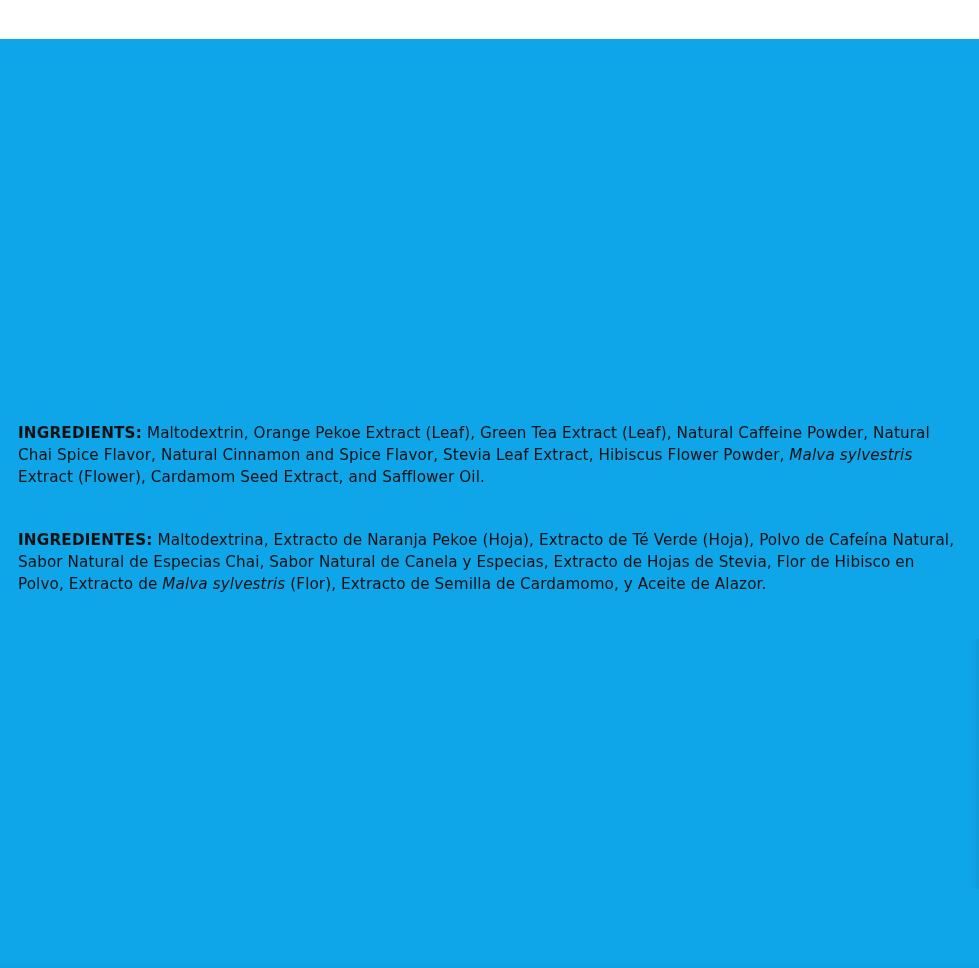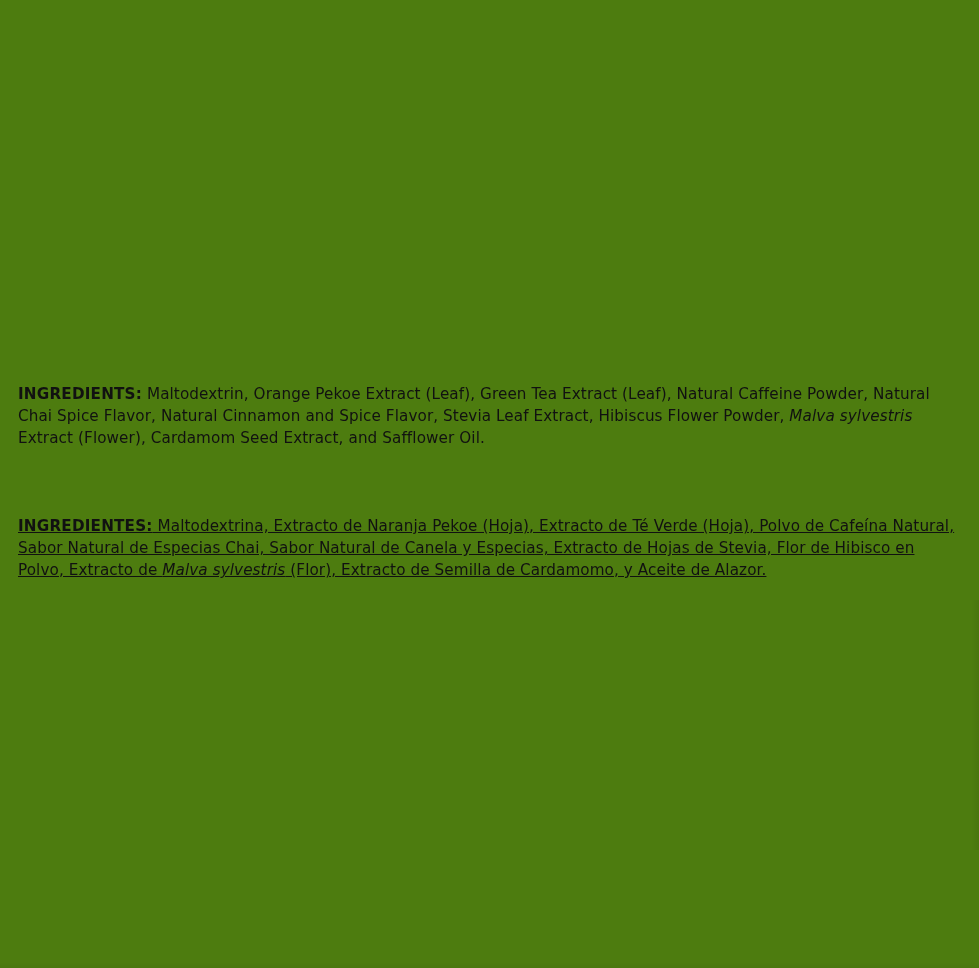--- a/index.html
+++ b/index.html
@@ -12,21 +12,22 @@
     height: 968px;
     position: relative;
     overflow: hidden;
     font-family: "DejaVu Sans", sans-serif;
     color: #000000;
   }
 
   .page {
     position: absolute;
     inset: 0;
-    background: #4d7c0f;
+    background: #0ea5e9;
+    margin-top: 39px;
   }
 
   
   .edge-shadow-right {
     position: absolute;
     top: 600px;
     right: 0;
     width: 8px;
     height: 250px;
     background: linear-gradient(to right, rgba(0,0,0,0.00), rgba(0,0,0,0.06));
@@ -45,21 +46,21 @@
     left: 18px;
     width: 940px;
     font-size: 15.2px;
     line-height: 1.45;
     letter-spacing: 0.1px;
     color: #111111;
     font-family: "DejaVu Sans", sans-serif;
   }
 
   .block-en { top: 383px; }
-  .block-es { top: 515px; text-decoration: underline; }
+  .block-es { top: 490px; }
 
   .label {
     font-weight: bold;
     letter-spacing: 0.2px;
   }
 
   .latin {
     font-style: italic;
   }
 

